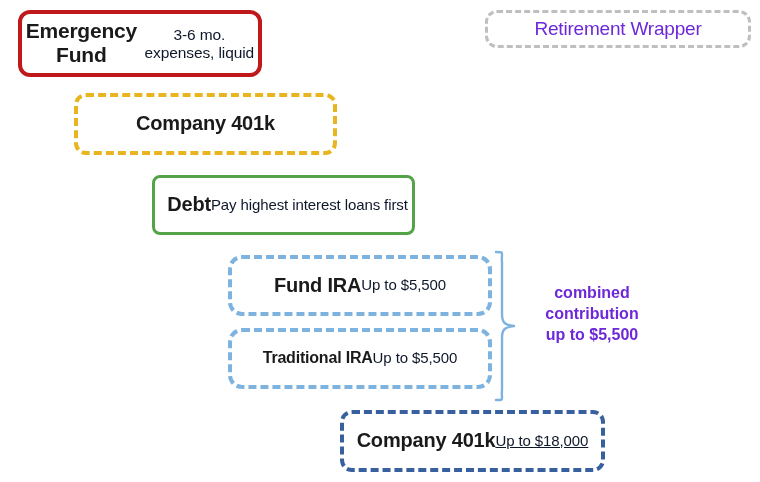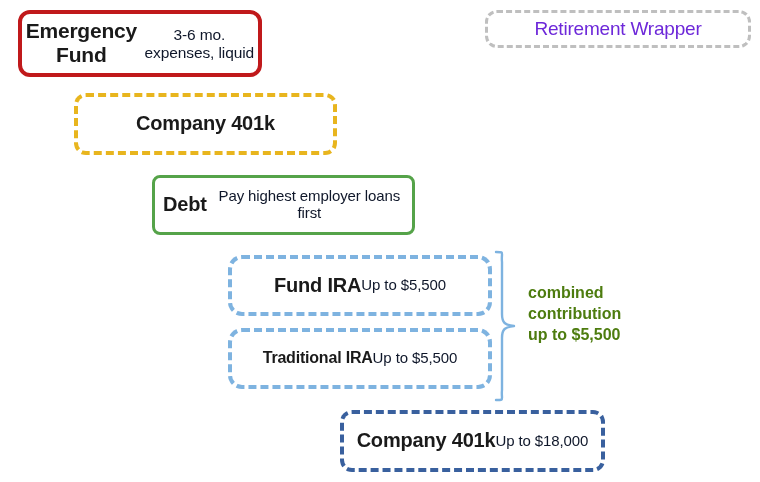--- a/index.html
+++ b/index.html
@@ -94,35 +94,35 @@
   #box-traditional-ira .title { font-size: 16px; margin-bottom: 2px; }
   #box-traditional-ira .sub   { font-size: 15px; }
 
   
   #box-company-401k-limit {
     left: 340px; top: 410px; width: 265px; height: 62px;
     border: 4px dashed #39609E;
     border-radius: 12px;
   }
   #box-company-401k-limit .title { font-size: 20px; margin-bottom: 1px; }
-  #box-company-401k-limit .sub   { font-size: 15px; }
+  #box-company-401k-limit .sub   { font-size: 15px; text-decoration: underline; }
 
   
   #combined-brace {
     position: absolute;
     left: 492px; top: 250px; width: 26px; height: 152px;
   }
 
   
   #combined-note {
     position: absolute;
     left: 528px; top: 283px; width: 128px;
-    text-align: left;
+    text-align: center;
     line-height: 1.3;
-    color: #4d7c0f;
+    color: #6d28d9;
   }
   #combined-note .note-strong { font-size: 16px; font-weight: bold; display: block; }
   #combined-note .note-line   { font-size: 16px; font-weight: bold; display: block; }
 </style>
 </head>
 <body>
 
 <div id="canvas">
 
   <div class="box" id="box-emergency-fund">
@@ -133,21 +133,21 @@
   <div class="box" id="box-retirement-wrapper">
     <span class="title">Retirement Wrapper</span>
   </div>
 
   <div class="box" id="box-company-401k-match">
     <span class="title">Company 401k</span>
   </div>
 
   <div class="box" id="box-debt">
     <span class="title">Debt</span>
-    <span class="sub">Pay highest employer loans first</span>
+    <span class="sub">Pay highest interest loans first</span>
   </div>
 
   <div class="box" id="box-roth-ira">
     <span class="title">Fund IRA</span>
     <span class="sub">Up to $5,500</span>
   </div>
 
   <div class="box" id="box-traditional-ira">
     <span class="title">Traditional IRA</span>
     <span class="sub">Up to $5,500</span>

